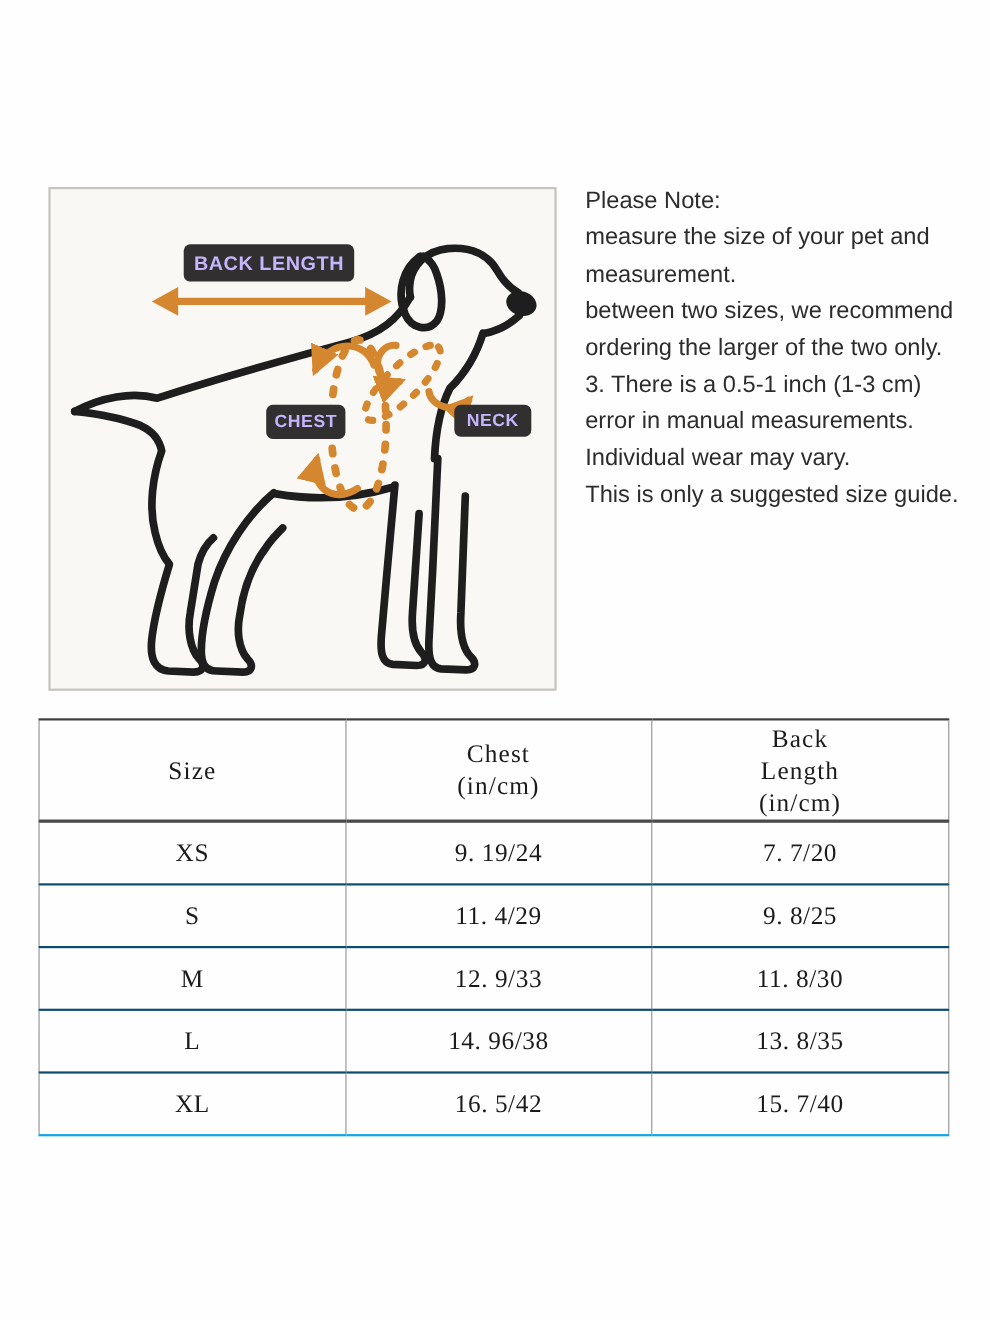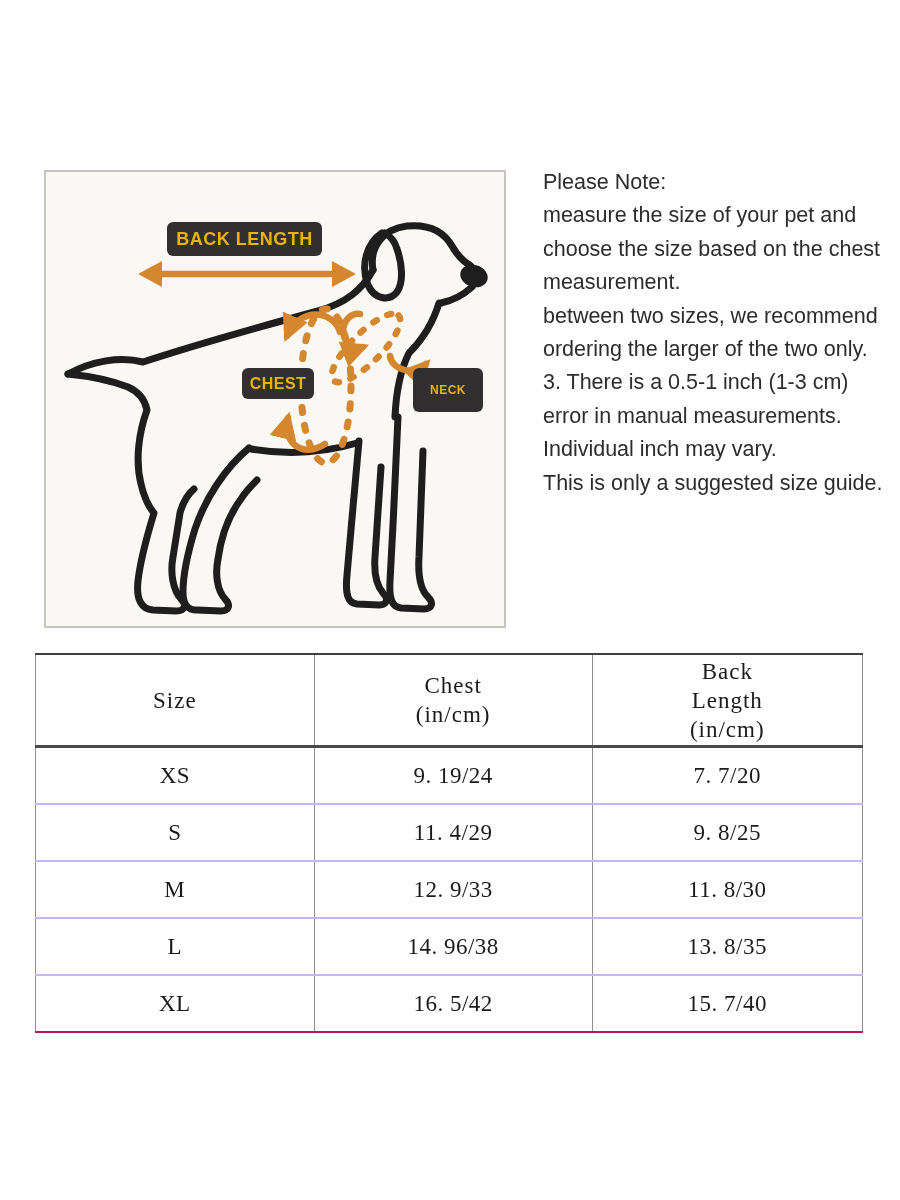--- a/index.html
+++ b/index.html
@@ -9,55 +9,55 @@
     font-family:"Liberation Sans", sans-serif;
   }
 
   
   .diagram-box {
     position:absolute; left:44px; top:170px; width:462px; height:458px;
     background:#faf8f5; border:2px solid #c6c4c1; box-sizing:border-box;
   }
   .diagram-box svg { position:absolute; left:0; top:0; }
   .badge {
-    position:absolute; background:#312f30; color:#eab308;
+    position:absolute; background:#312f30; color:#c4b5fd;
     border-radius:6px; display:flex; align-items:center; justify-content:center;
     font-weight:bold; letter-spacing:0.5px;
   }
   .badge-backlength { left:121px; top:50px;  width:155px; height:34px; font-size:18px; }
   .badge-chest      { left:196px; top:196px; width:72px;  height:31px; font-size:16px; }
-  .badge-neck       { left:367px; top:196px; width:70px;  height:44px; font-size:12px; }
+  .badge-neck       { left:367px; top:196px; width:70px;  height:29px; font-size:16px; }
 
   
   .note {
     position:absolute; left:532px; top:166px; width:356px;
     color:#2c2c2c; font-size:21.5px; line-height:33.4px;
   }
-  .note-line { white-space:nowrap;margin-left:11px; }
+  .note-line { white-space:nowrap; }
 
   
   .size-table {
     position:absolute; left:35px; top:653px; width:828px;
     border-collapse:collapse; table-layout:fixed;
     font-family:"Liberation Serif", serif; color:#1b1b1b;
   }
   .size-table th, .size-table td {
     text-align:center; vertical-align:middle;
     border-left:1px solid #8f8f8f; border-right:1px solid #8f8f8f;
     font-weight:normal; padding:0;
   }
   .size-table thead th {
     height:90px; font-size:23px; line-height:29px; letter-spacing:1px;
     border-top:2px solid #3f3f3f; border-bottom:3px solid #4a4a4a;
   }
   .size-table tbody td {
     height:55px; font-size:23px; letter-spacing:0.5px;
-    border-bottom:2px solid #c4b5fd;
+    border-bottom:2px solid #0c4a6e;
   }
-  .size-table tbody tr:last-child td { border-bottom:2px solid #be185d; }
+  .size-table tbody tr:last-child td { border-bottom:2px solid #0ea5e9; }
 </style>
 </head>
 <body>
 
 <div class="page">
 
   <div class="diagram-box">
     <svg width="462" height="458" viewBox="0 0 462 458">
       <defs>
         <marker id="ah" markerWidth="4.2" markerHeight="4.2" refX="3.2" refY="2.1" orient="auto" markerUnits="strokeWidth">
@@ -101,27 +101,26 @@
       <span>CHEST</span>
     </div>
     <div class="badge badge-neck">
       <span>NECK</span>
     </div>
   </div>
 
   <div class="note">
     <div class="note-line">Please Note:</div>
     <div class="note-line">measure the size of your pet and</div>
-    <div class="note-line">choose the size based on the chest</div>
     <div class="note-line">measurement.</div>
     <div class="note-line">between two sizes, we recommend</div>
     <div class="note-line">ordering the larger of the two only.</div>
     <div class="note-line">3. There is a 0.5-1 inch (1-3 cm)</div>
     <div class="note-line">error in manual measurements.</div>
-    <div class="note-line">Individual inch may vary.</div>
+    <div class="note-line">Individual wear may vary.</div>
     <div class="note-line">This is only a suggested size guide.</div>
   </div>
 
   <table class="size-table">
     <colgroup>
       <col style="width:33.7%">
         <col style="width:33.6%">
         <col style="width:32.7%">
     </colgroup>
     <thead>

